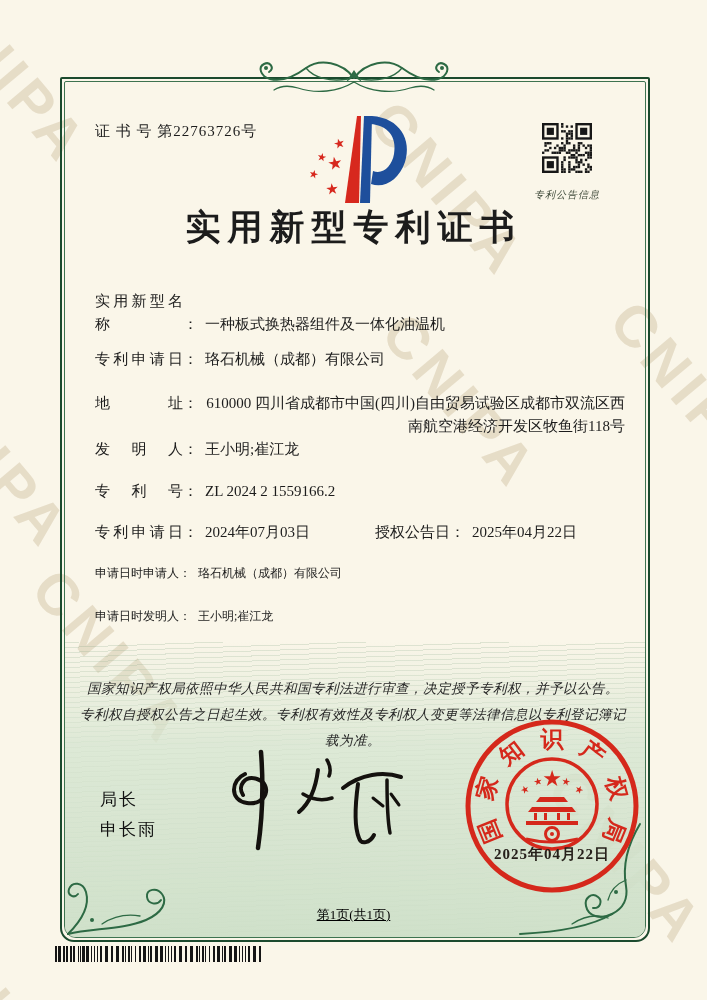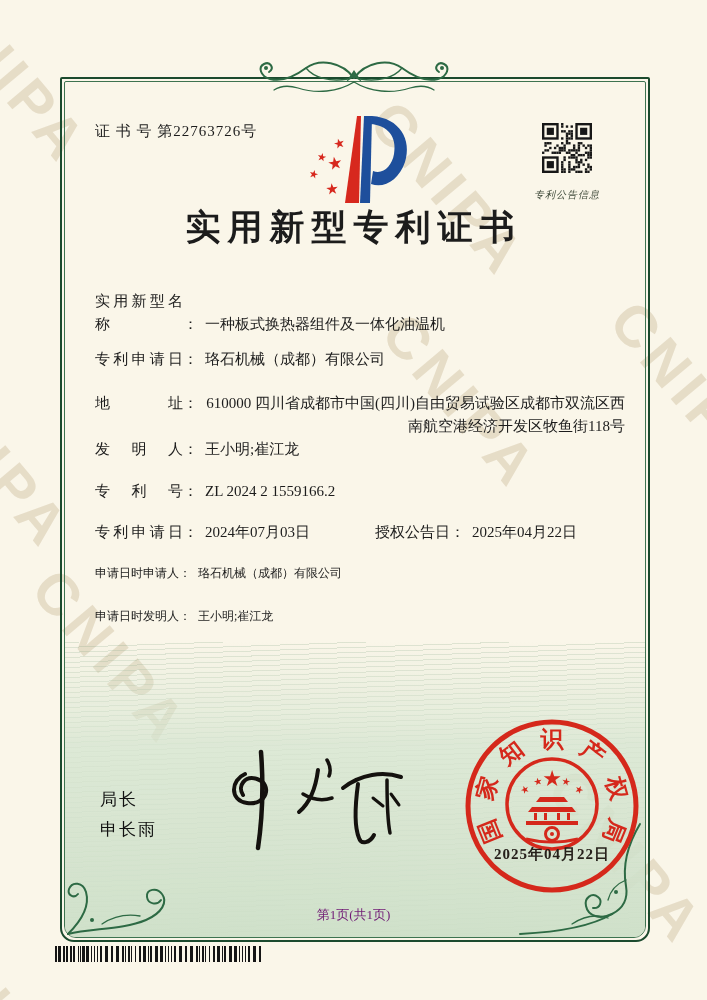--- a/index.html
+++ b/index.html
@@ -35,21 +35,21 @@
           font-size:13.5px;line-height:26px;font-style:italic;color:#262626;letter-spacing:0.5px;}
   .signer{position:absolute;left:100px;top:788px;font-family:"Liberation Sans","DejaVu Sans",sans-serif;
           font-size:17px;letter-spacing:2px;color:#111;}
   .signer div{margin-bottom:7px;}
   .sig-svg{position:absolute;left:215px;top:748px;}
   .seal-svg{position:absolute;left:460px;top:714px;}
   .seal-char{font-size:23px;font-weight:700;fill:#d5281b;text-anchor:middle;dominant-baseline:central;
              font-family:"Liberation Serif",serif;}
   .seal-date{font-size:15px;font-weight:600;fill:#26201b;text-anchor:middle;
              font-family:"Liberation Serif",serif;letter-spacing:1px;}
-  .footer-page{position:absolute;top:906px;left:0;width:100%;text-align:center;font-size:13px;color:#701a75;}
+  .footer-page{position:absolute;top:906px;left:0;width:100%;text-align:center;font-size:13px;color:#000000;text-decoration:underline;}
   .barcode{position:absolute;left:55px;top:946px;width:212px;height:16px;display:flex;align-items:stretch;}
   .barcode .bar{background:#151515;height:100%;}
   .orn{position:absolute;pointer-events:none;}
   .orn path{fill:none;stroke:#2d6a44;stroke-width:2;stroke-linecap:round;}
   .orn .thin{stroke-width:1.3;}
   .orn .fil{fill:#2d6a44;stroke:none;}
 </style>
 </head>
 <body>
 
@@ -264,20 +264,24 @@
     <span class="flabel j">专利申请日</span><span>：</span><span class="fvalue">2024年07月03日</span>
     <span class="fcol2"><span class="flabel">授权公告日</span><span>：</span><span class="fvalue">2025年04月22日</span></span>
   </div>
   <div class="frow small" style="top:562px">
     <span class="flabel">申请日时申请人</span><span>：</span><span class="fvalue">珞石机械（成都）有限公司</span>
   </div>
   <div class="frow small" style="top:605px">
     <span class="flabel">申请日时发明人</span><span>：</span><span class="fvalue">王小明;崔江龙</span>
   </div>
 
+  <div class="notice">
+    <div>国家知识产权局依照中华人民共和国专利法进行审查，决定授予专利权，并予以公告。</div>
+    <div>专利权自授权公告之日起生效。专利权有效性及专利权人变更等法律信息以专利登记簿记载为准。</div>
+  </div>
 
   <div class="signer">
     <div>局长</div>
     <div>申长雨</div>
   </div>
 
   <svg class="sig-svg" width="190" height="105" viewBox="0 0 190 105">
     <g fill="none" stroke="#14110e" stroke-linecap="round">
       <path stroke-width="4.5" d="M46 4 C48 30 48 66 43 100"></path>
       <path stroke-width="4" d="M30 26 C16 32 14 52 32 55 C52 58 58 36 42 31 C30 27 22 38 28 47"></path>

